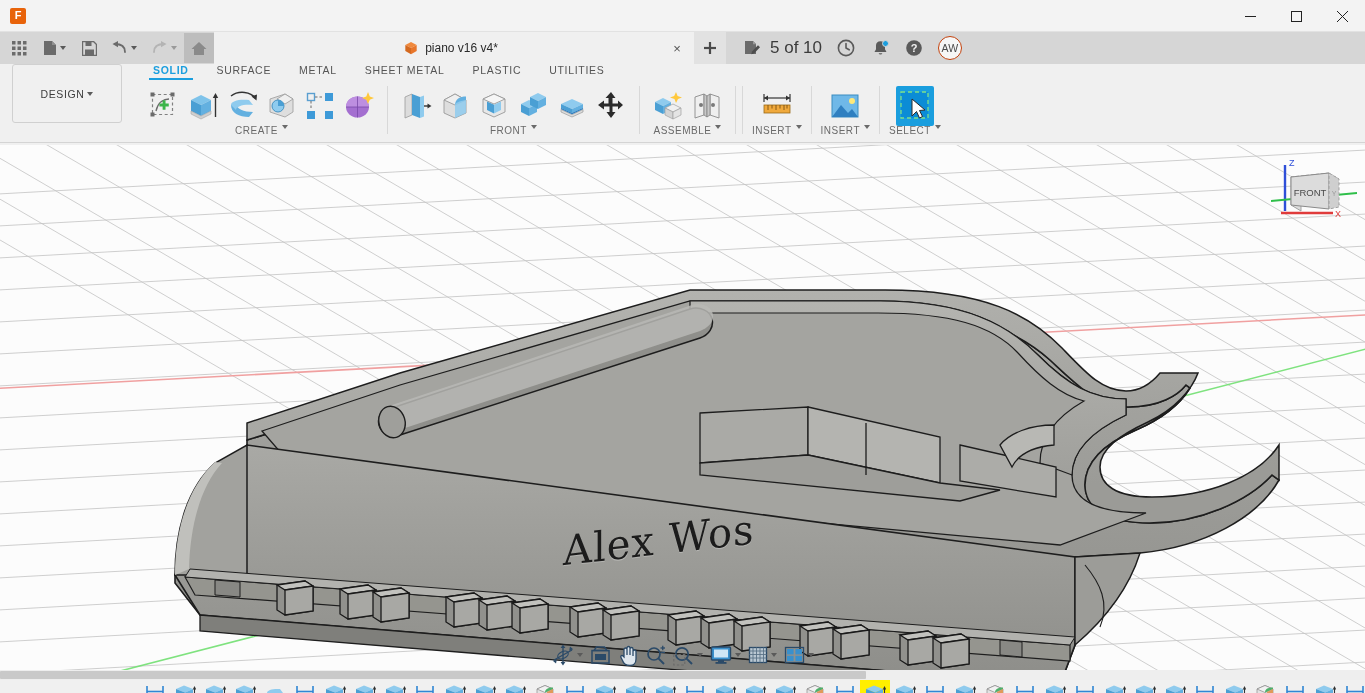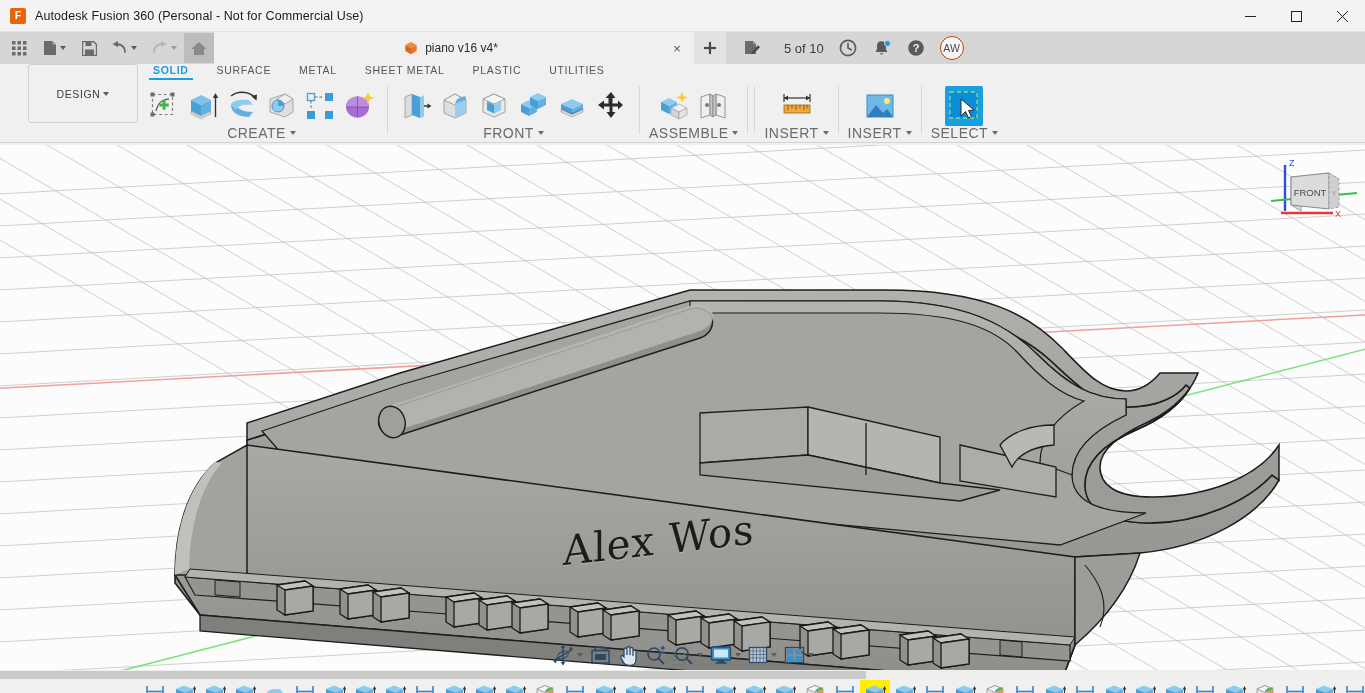--- a/index.html
+++ b/index.html
@@ -54,21 +54,21 @@
     width:18px;height:18px;display:flex;align-items:center;justify-content:center;
     color:#555;font-size:13px;line-height:1;
   }
   .tab-add{
     width:32px;height:32px;background:#e2e2e2;display:flex;align-items:center;
     justify-content:center;flex:none;color:#444;
   }
 
   .qa-right{display:flex;align-items:center;height:32px;margin-left:12px;gap:2px;}
   .jobs{display:flex;align-items:center;padding:0 6px;height:30px;}
-  .jobs .lbl{font-size:13px;color:#3b3b3b;margin-left:23px;}
+  .jobs .lbl{font-size:17px;color:#3b3b3b;margin-left:9px;}
   .icon-btn{
     width:32px;height:30px;display:flex;align-items:center;justify-content:center;position:relative;
   }
   .badge-dot{
     position:absolute;width:7px;height:7px;border-radius:50%;background:#1a9ede;
     top:7px;right:7px;border:1px solid #d6d6d6;
   }
   .avatar{
     width:24px;height:24px;border-radius:50%;background:#f6f6f6;border:1px solid #c2410c;
     display:flex;align-items:center;justify-content:center;font-size:10.5px;color:#4a4a4a;
@@ -82,30 +82,30 @@
     font-size:10.5px;color:#555;letter-spacing:.7px;padding:0 14px 4px 14px;
     position:relative;white-space:nowrap;
   }
   .rtab.active{color:#1a9ede;font-weight:bold;}
   .rtab.active::after{
     content:"";position:absolute;left:10px;right:10px;bottom:0;height:2.5px;background:#1a9ede;
   }
   .ribbon-body{height:56px;display:flex;align-items:flex-start;padding-left:0;position:relative;}
 
   .design-box{
-    position:absolute;left:28px;top:-22px;width:110px;height:59px;
+    position:absolute;left:12px;top:-22px;width:110px;height:59px;
     border:1px solid #d0d0d0;background:#f0f0f0;border-radius:3px;
     display:flex;align-items:center;justify-content:center;
   }
   .design-box .t{font-size:10.5px;color:#3c3c3c;letter-spacing:.6px;}
 
   .panel{display:flex;flex-direction:column;align-items:center;position:relative;padding:0 6px;}
   .panel-row{display:flex;align-items:flex-start;height:40px;gap:1px;}
   .panel-label{
-    font-size:14px;color:#6a6a6a;letter-spacing:.5px;display:flex;align-items:center;
+    font-size:10px;color:#6a6a6a;letter-spacing:.5px;display:flex;
     margin-top:-1px;white-space:nowrap;
   }
   .panel-label .caret{border-top-color:#6a6a6a;margin-left:4px;}
   .panel-div{width:1px;background:#d8d8d8;height:48px;margin:0 3px;align-self:flex-start;}
   .tool{
     width:38px;height:40px;display:flex;align-items:center;justify-content:center;border-radius:2px;
   }
   .tool.sel{background:#1a9ede;}
   .tool svg{display:block;}
 
@@ -146,21 +146,20 @@
   .tl-item.hl{background:#ffef00;}
   .tl-item svg{display:block;}
 </style>
 </head>
 <body>
 
 <div class="titlebar">
   <div class="app-icon">
     <span class="f">F</span>
   </div>
-  <span class="title-text">Autodesk Fusion 360 (Personal - Not for Commercial Use)</span>
   <div class="winbtns">
     <div class="winbtn">
       <svg width="11" height="11" viewBox="0 0 11 11">
           <line x1="0" y1="5.5" x2="11" y2="5.5" stroke="#222" stroke-width="1"></line>
         </svg>
     </div>
     <div class="winbtn">
       <svg width="11" height="11" viewBox="0 0 11 11">
           <rect x="0.5" y="0.5" width="10" height="10" fill="none" stroke="#222" stroke-width="1"></rect>
         </svg>

